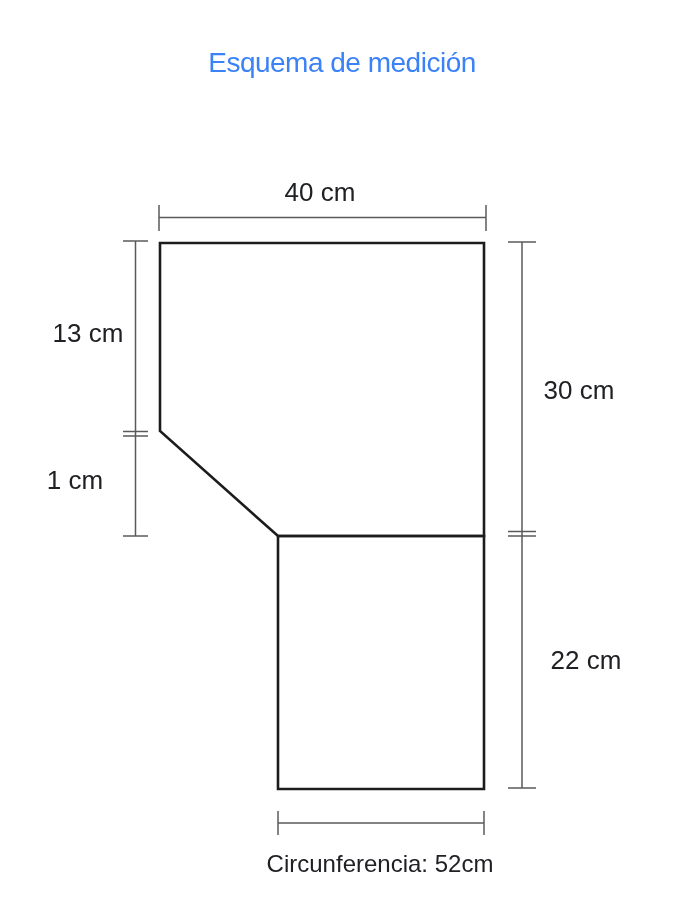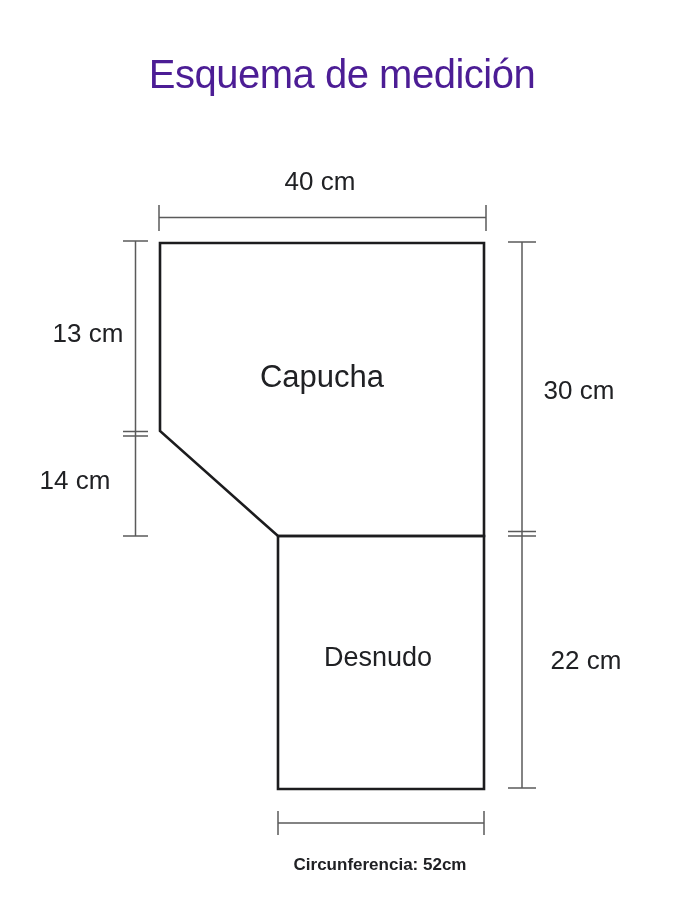--- a/index.html
+++ b/index.html
@@ -22,41 +22,40 @@
     top: 0;
   }
   .label {
     position: absolute;
     transform: translate(-50%, -50%);
     white-space: nowrap;
     color: #202124;
     line-height: 1;
   }
   .title {
-    font-size: 40px;
+    font-size: 28px;
     font-weight: 500;
     letter-spacing: -0.5px;
-    color: #4c1d95;
-    margin-top: 11px;
+    color: #3b82f6;
   }
   .dim-label {
     font-size: 26px;
     font-weight: 400;
   }
   .section-label-capucha {
     font-size: 31px;
     font-weight: 400;
   }
   .section-label-desnudo {
     font-size: 27px;
     font-weight: 400;
   }
   .circ-label {
-    font-size: 17px;
-    font-weight: 700;
+    font-size: 24px;
+    font-weight: 400;
   }
 </style>
 </head>
 <body>
 
 <div id="canvas">
 
   <div class="label title" style="left:342px; top:63px;">Esquema de medición</div>
 
   <svg id="diagram-svg" width="684" height="916" viewBox="0 0 684 916">
@@ -87,29 +86,27 @@
       <line x1="508" y1="788" x2="536" y2="788"></line>
     </g>
 
     <g stroke="#5a5a5a" stroke-width="1.5">
       <line x1="278" y1="823" x2="484" y2="823"></line>
       <line x1="278" y1="811" x2="278" y2="835"></line>
       <line x1="484" y1="811" x2="484" y2="835"></line>
     </g>
   </svg>
 
-  <div class="label dim-label" style="left:320px; top:181px;">40 cm</div>
+  <div class="label dim-label" style="left:320px; top:192px;">40 cm</div>
 
   <div class="label dim-label" style="left:88px; top:333px;">13 cm</div>
 
-  <div class="label dim-label" style="left:75px; top:480px;">14 cm</div>
+  <div class="label dim-label" style="left:75px; top:480px;">1 cm</div>
 
   <div class="label dim-label" style="left:579px; top:390px;">30 cm</div>
 
   <div class="label dim-label" style="left:586px; top:660px;text-align:center;">22 cm</div>
 
-  <div class="label section-label-capucha" style="left:322px; top:376px;">Capucha</div>
 
-  <div class="label section-label-desnudo" style="left:378px; top:657px;">Desnudo</div>
 
   <div class="label circ-label" style="left:380px; top:864px;">Circunferencia: 52cm</div>
 
 </div>
 
 </body></html>

